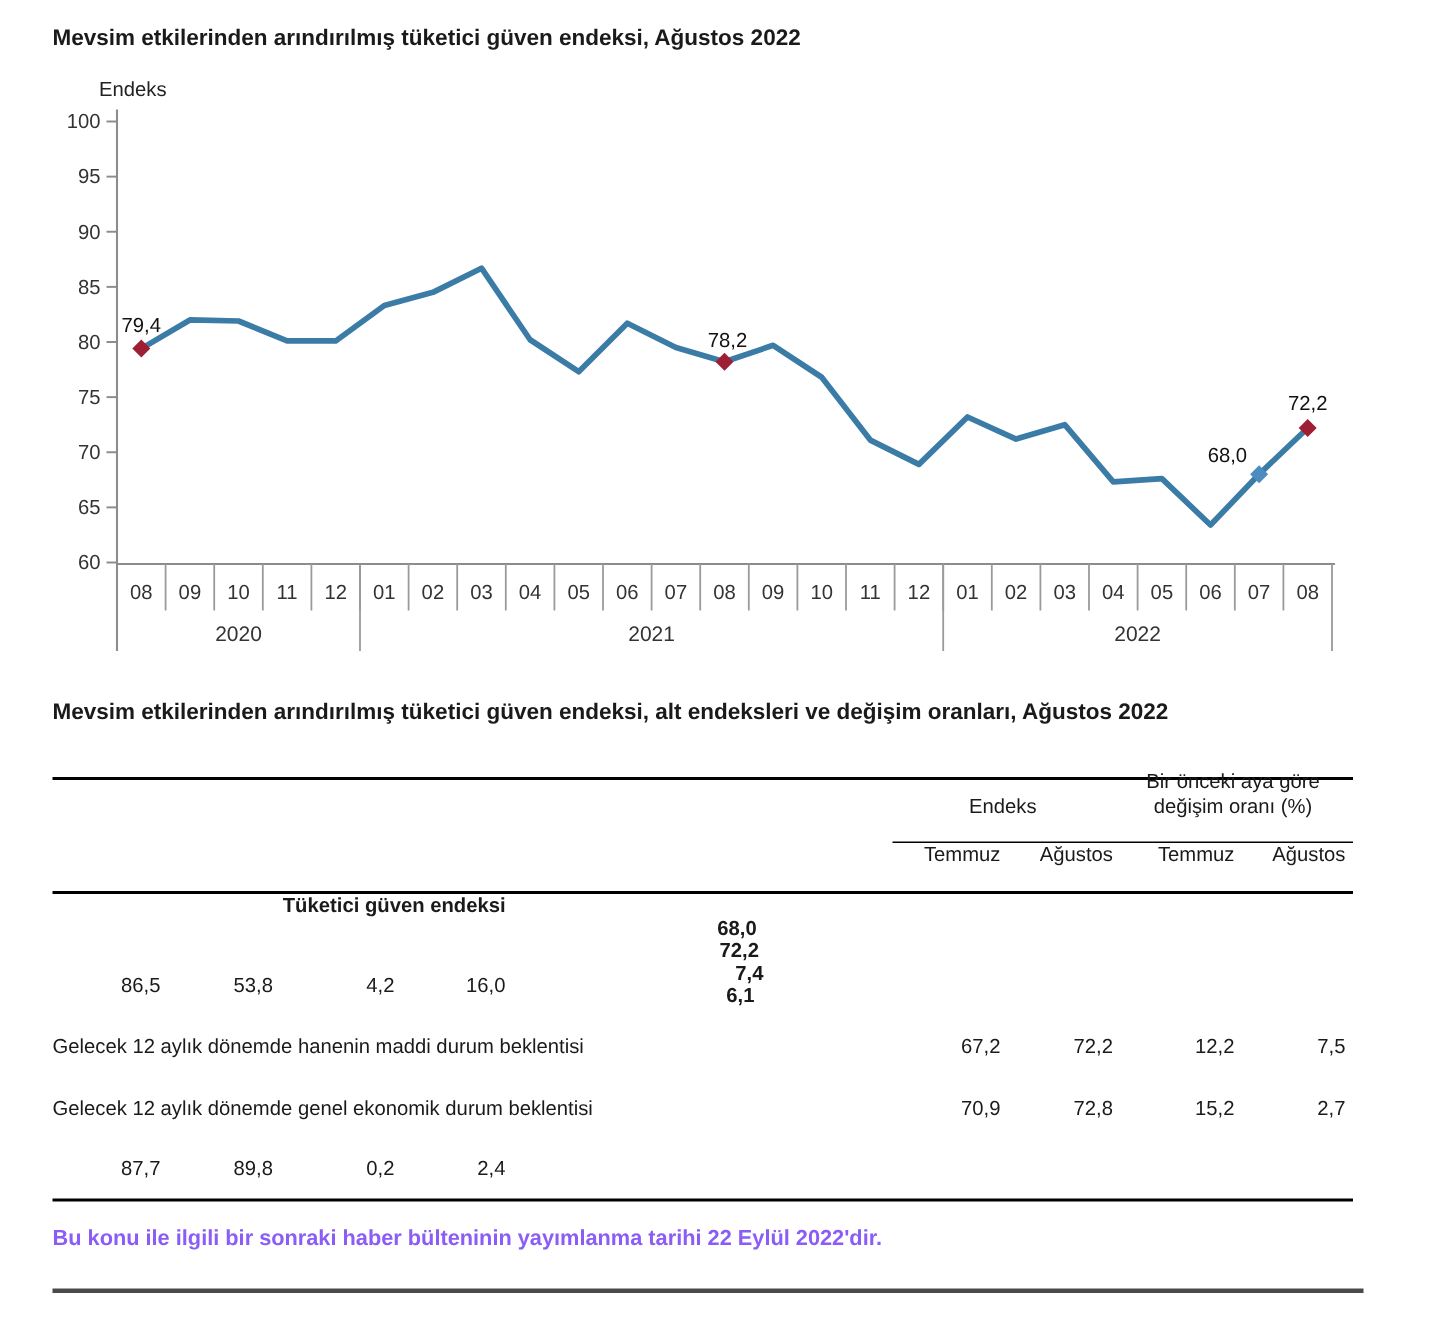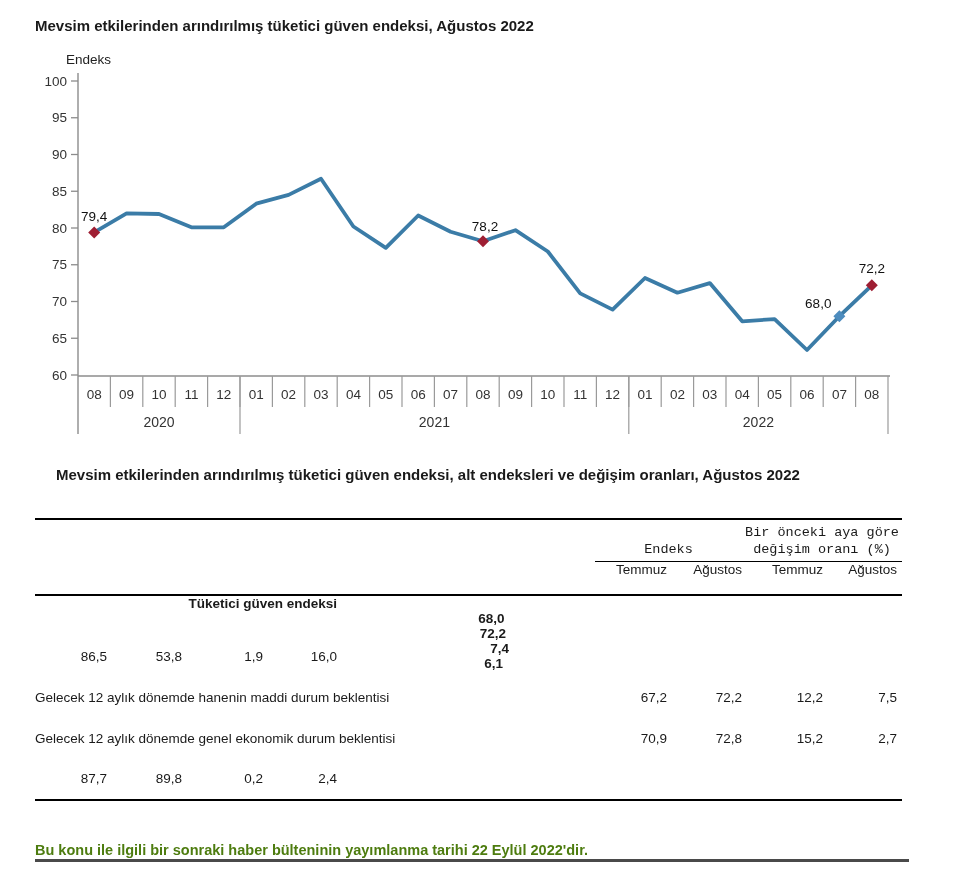--- a/index.html
+++ b/index.html
@@ -3,39 +3,39 @@
 <meta charset="utf-8">
 <style>
   * { margin:0; padding:0; box-sizing:border-box; }
   html,body { width:960px; height:883px; background:#ffffff; overflow:hidden;
               font-family:"Liberation Sans", sans-serif; color:#1a1a1a; }
   .page { position:relative; width:884px; height:883px; background:#fff; }
 
   .chart-title { position:absolute; left:35px; top:17px; font-size:15px; font-weight:bold; color:#1a1a1a; }
   .chart-wrap  { position:absolute; left:0; top:0; width:960px; height:450px; }
 
-  .table-title { position:absolute; left:35px; top:466px; font-size:15px; font-weight:bold; color:#1a1a1a;margin-left:21px; }
+  .table-title { position:absolute; left:35px; top:466px; font-size:15px; font-weight:bold; color:#1a1a1a; }
 
   .tbl { position:absolute; left:35px; top:518px; width:867px;
          border-top:2px solid #000; border-bottom:2px solid #000; font-size:13.5px; }
   .tg-row { display:flex; height:42px; align-items:flex-end; }
   .tg-spacer { width:560px; }
-  .tg { text-align:center; padding-bottom:3px; border-bottom:1px solid #000; line-height:1.22;font-family:Liberation Mono, monospace; }
+  .tg { text-align:center; padding-bottom:15px; border-bottom:1px solid #000; line-height:1.22; }
   .tg.g1 { width:147px; }
   .tg.g2 { width:160px; }
   .tc-row { display:flex; height:34px; align-items:flex-start; border-bottom:2px solid #000; padding-bottom:4px; }
   .c-lbl { width:560px; }
   .c1 { width:72px; text-align:right; }
   .c2 { width:75px; text-align:right; }
   .c3 { width:81px; text-align:right; }
   .c4 { width:79px; text-align:right; padding-right:5px; }
   .tr { display:flex; height:40.6px; align-items:center; }
   .tr.bold { font-weight:bold;flex-direction:column; }
 
-  .footer-note { position:absolute; left:35px; top:818px; font-size:14.5px; font-weight:bold; color:#4d7c0f;margin-top:24px; }
+  .footer-note { position:absolute; left:35px; top:818px; font-size:14.5px; font-weight:bold; color:#8b5cf6; }
   .bottom-rule { position:absolute; left:35px; top:859px; width:874px; height:3px; background:#4a4a4a; }
 
   
   .ax  { font-family:"Liberation Sans",sans-serif; font-size:13.5px; fill:#333; }
   .yr  { font-family:"Liberation Sans",sans-serif; font-size:14px;  fill:#333; }
   .dl  { font-family:"Liberation Sans",sans-serif; font-size:13.5px; fill:#111; }
   .yl  { font-family:"Liberation Sans",sans-serif; font-size:13.5px; fill:#222; }
 </style>
 </head>
 <body>
@@ -153,21 +153,21 @@
     <div class="tr bold">
       <div class="c-lbl">Tüketici güven endeksi</div>
       <div class="c1">68,0</div>
       <div class="c2">72,2</div>
       <div class="c3">7,4</div>
       <div class="c4">6,1</div>
     </div>
     <div class="tr">
       <div class="c1">86,5</div>
       <div class="c2">53,8</div>
-      <div class="c3">1,9</div>
+      <div class="c3">4,2</div>
       <div class="c4">16,0</div>
     </div>
     <div class="tr">
       <div class="c-lbl">Gelecek 12 aylık dönemde hanenin maddi durum beklentisi</div>
       <div class="c1">67,2</div>
       <div class="c2">72,2</div>
       <div class="c3">12,2</div>
       <div class="c4">7,5</div>
     </div>
     <div class="tr">

